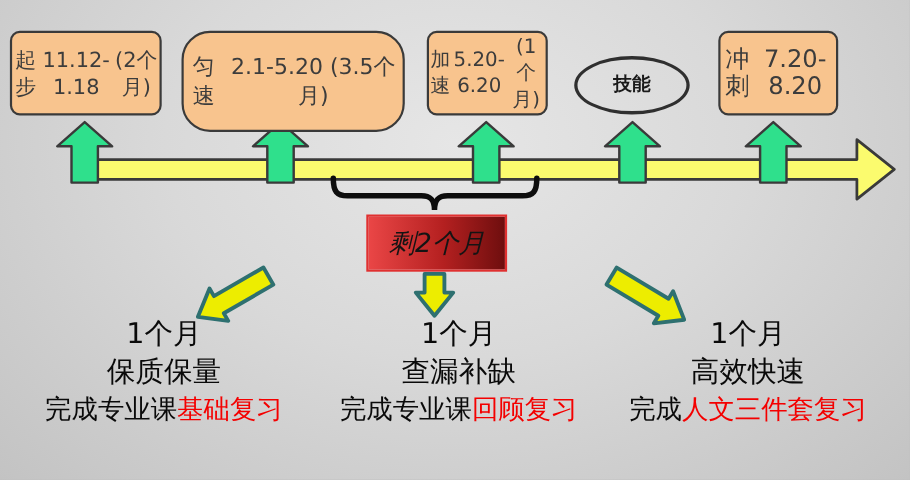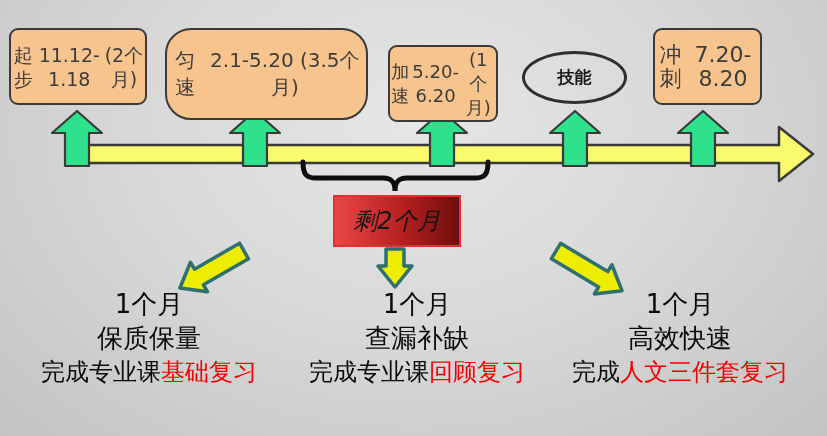--- a/index.html
+++ b/index.html
@@ -22,21 +22,21 @@
     background:#f8c48e;
     border:2.5px solid #3a3a3a;
     border-radius:9px;
     color:#3c3c3c;
     display:flex;flex-direction:row;justify-content:center;align-items:center;
     text-align:center;
     font-size:19px;line-height:24px;
   }
   #stage-1{left:9px;top:28px;width:138px;height:77px;}
   #stage-2{left:165px;top:28px;width:203px;height:92px;font-size:20px;line-height:27px;border-radius:26px;}
-  #stage-3{left:388px;top:45px;width:110px;height:77px;font-size:18px;}
+  #stage-3{left:388px;top:28px;width:110px;height:77px;font-size:18px;}
   #stage-4{left:653px;top:28px;width:109px;height:77px;font-size:22px;}
 
   
   #skill-ellipse{
     position:absolute;left:522px;top:51px;width:105px;height:53px;
     box-sizing:border-box;
     border:3px solid #2f2f2f;border-radius:50%;
     display:flex;flex-direction:column;justify-content:center;align-items:center;
     font-weight:bold;color:#1a1a1a;font-size:17px;line-height:21px;text-align:center;
   }

